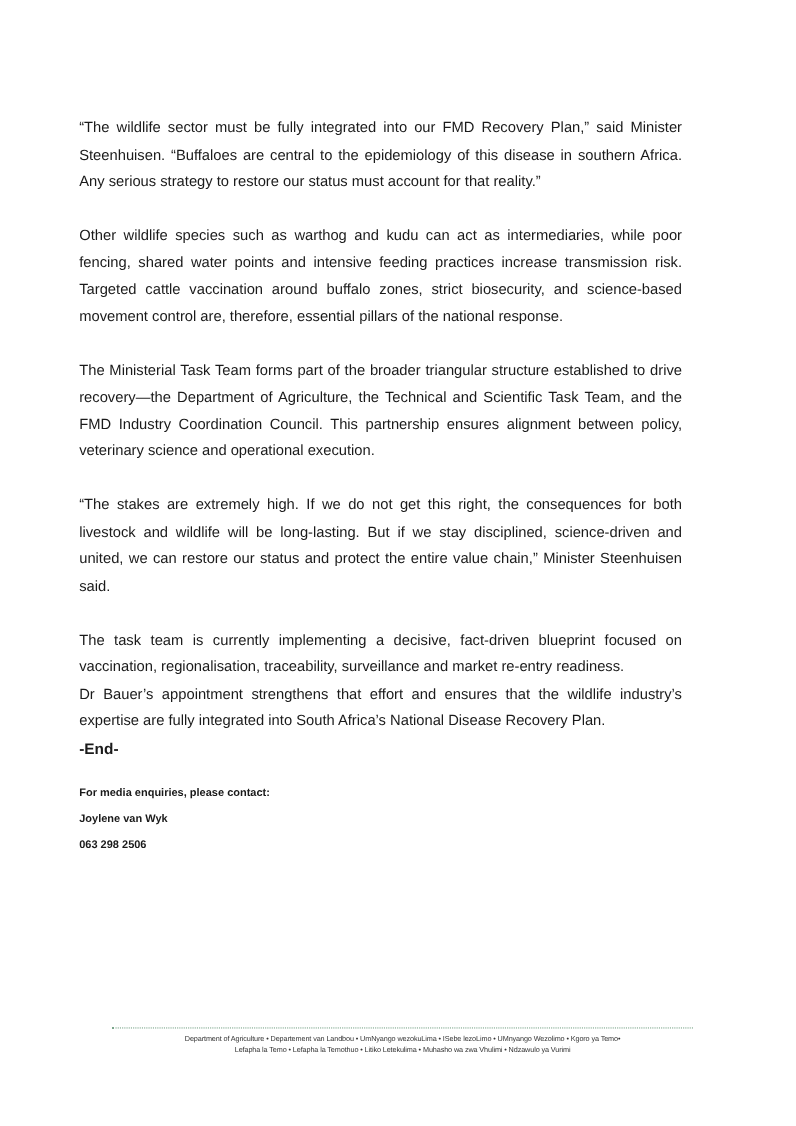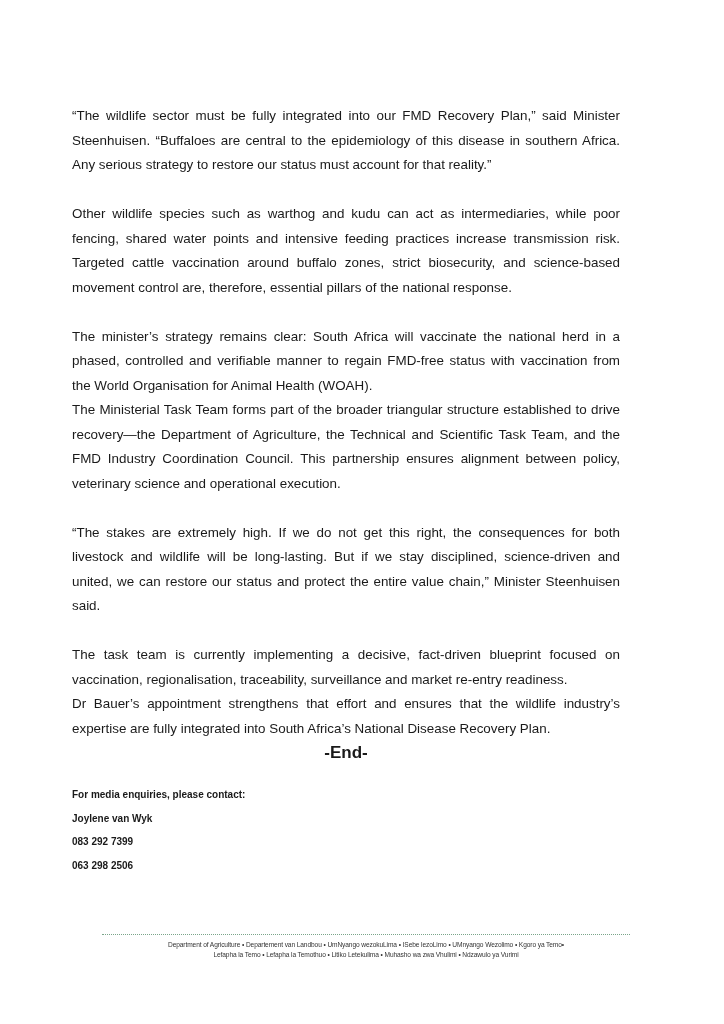--- a/index.html
+++ b/index.html
@@ -25,23 +25,22 @@
     .para {
       font-size: 13.4px;
       line-height: 24.5px;
       text-align: justify;
       margin: 0;
     }
     .gap {
       height: 24.5px;
     }
     .end {
-      text-align: center;
       font-weight: bold;
-      font-size: 17px;
+      font-size: 14px;
       line-height: 24px;
       margin: 0;
     }
     .contact {
       margin-top: 18px;
     }
     .contact p {
       margin: 0;
       font-weight: bold;
       font-size: 10px;
@@ -67,33 +66,31 @@
     }
   </style>
 </head>
 <body>
 
 <div class="page">
   <p class="para">“The wildlife sector must be fully integrated into our FMD Recovery Plan,” said Minister Steenhuisen. “Buffaloes are central to the epidemiology of this disease in southern Africa. Any serious strategy to restore our status must account for that reality.”</p>
   <div class="gap"></div>
   <p class="para">Other wildlife species such as warthog and kudu can act as intermediaries, while poor fencing, shared water points and intensive feeding practices increase transmission risk. Targeted cattle vaccination around buffalo zones, strict biosecurity, and science-based movement control are, therefore, essential pillars of the national response.</p>
   <div class="gap"></div>
-  <p class="para">The minister’s strategy remains clear: South Africa will vaccinate the national herd in a phased, controlled and verifiable manner to regain FMD-free status with vaccination  from the World Organisation for Animal Health (WOAH).</p>
   <p class="para">The Ministerial Task Team forms part of the broader triangular structure established to drive recovery—the Department of Agriculture, the Technical and Scientific Task Team, and the FMD Industry Coordination Council. This partnership ensures alignment  between policy, veterinary science and operational execution.</p>
   <div class="gap"></div>
   <p class="para">“The stakes are extremely high. If we do not get this right, the consequences for both livestock and wildlife will be long-lasting. But if we stay disciplined, science-driven and united, we can restore our status and protect the entire value chain,” Minister Steenhuisen said.</p>
   <div class="gap"></div>
   <p class="para">The task team is currently implementing a decisive, fact-driven blueprint focused on vaccination, regionalisation, traceability, surveillance and market re-entry readiness.</p>
   <p class="para">Dr Bauer’s appointment strengthens that effort and ensures that the wildlife industry’s expertise are fully integrated into South Africa’s National Disease Recovery Plan.</p>
   <p class="end">-End-</p>
 
   <div class="contact">
     <p>For media enquiries, please contact:</p>
     <p>Joylene van Wyk</p>
-    <p>083 292 7399</p>
     <p>063 298 2506</p>
   </div>
 </div>
 
 <div class="footer-rule" style="border-top-color: rgb(122, 165, 138);"></div>
 <div class="footer-text">
   <div>Department of Agriculture • Departement van Landbou • UmNyango wezokuLima • ISebe lezoLimo • UMnyango Wezolimo • Kgoro ya Temo•</div>
   <div>Lefapha la Temo • Lefapha la Temothuo • Litiko Letekulima • Muhasho wa zwa Vhulimi • Ndzawulo ya Vurimi</div>
 </div>
 

